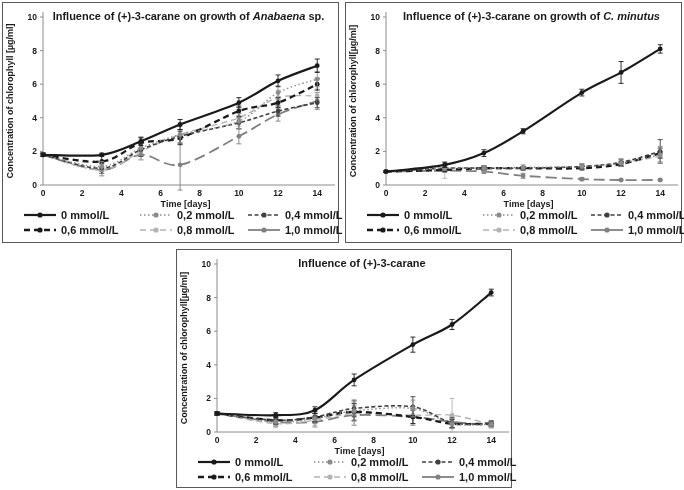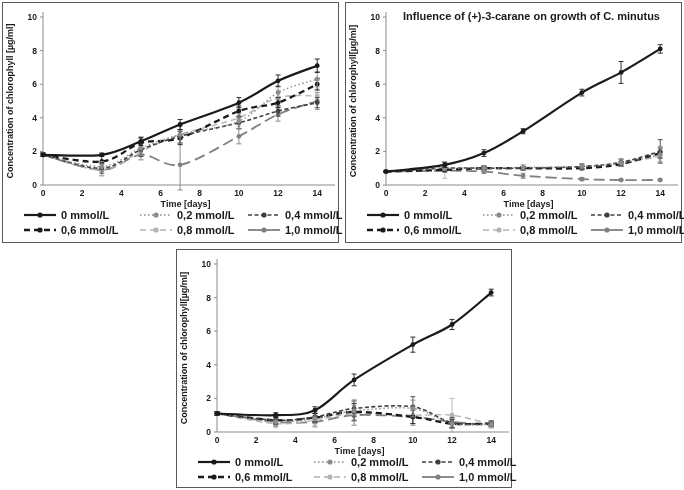--- a/index.html
+++ b/index.html
@@ -28,20 +28,21 @@
   }
   .legend-item{
     display:flex;align-items:center;gap:4px;
     font-size:11px;font-weight:bold;color:#1a1a1a;white-space:nowrap;
   }
 </style>
 </head>
 <body>
 
 <div class="panel" id="panel-0">
+  <div class="chart-title"><span>Influence of (+)-3-carane on growth of </span><span style="font-style: italic;">Anabaena</span><span> sp.</span></div>
   <svg class="chart-svg" width="337" height="206">
       <line x1="40" y1="9" x2="40" y2="182" stroke="#8c8c8c" stroke-width="1"></line>
       <line x1="40" y1="182" x2="332" y2="182" stroke="#8c8c8c" stroke-width="1"></line>
       <line x1="37" y1="182" x2="40" y2="182" stroke="#8c8c8c" stroke-width="1"></line>
       <text x="34" y="185" text-anchor="end" class="tick">0</text>
       <line x1="37" y1="148.4" x2="40" y2="148.4" stroke="#8c8c8c" stroke-width="1"></line>
       <text x="34" y="151.4" text-anchor="end" class="tick">2</text>
       <line x1="37" y1="114.8" x2="40" y2="114.8" stroke="#8c8c8c" stroke-width="1"></line>
       <text x="34" y="117.8" text-anchor="end" class="tick">4</text>
       <line x1="37" y1="81.2" x2="40" y2="81.2" stroke="#8c8c8c" stroke-width="1"></line>
@@ -275,21 +276,21 @@
         <svg width="34" height="10">
           <line x1="1" y1="5" x2="33" y2="5" stroke="#808080" stroke-width="1.8"></line>
           <circle cx="17" cy="5" r="2.6" fill="#808080"></circle>
         </svg>
         <span>1,0 mmol/L</span>
       </div>
     </div>
 </div>
 
 <div class="panel" id="panel-1">
-  <div class="chart-title"><span>Influence of (+)-3-carane on growth of </span><span style="">C. minutus</span></div>
+  <div class="chart-title"><span>Influence of (+)-3-carane on growth of </span><span style="font-style: italic;">C. minutus</span></div>
   <svg class="chart-svg" width="337" height="206">
       <line x1="40" y1="9" x2="40" y2="182" stroke="#8c8c8c" stroke-width="1"></line>
       <line x1="40" y1="182" x2="332" y2="182" stroke="#8c8c8c" stroke-width="1"></line>
       <line x1="37" y1="182" x2="40" y2="182" stroke="#8c8c8c" stroke-width="1"></line>
       <text x="34" y="185" text-anchor="end" class="tick">0</text>
       <line x1="37" y1="148.4" x2="40" y2="148.4" stroke="#8c8c8c" stroke-width="1"></line>
       <text x="34" y="151.4" text-anchor="end" class="tick">2</text>
       <line x1="37" y1="114.8" x2="40" y2="114.8" stroke="#8c8c8c" stroke-width="1"></line>
       <text x="34" y="117.8" text-anchor="end" class="tick">4</text>
       <line x1="37" y1="81.2" x2="40" y2="81.2" stroke="#8c8c8c" stroke-width="1"></line>
@@ -523,20 +524,21 @@
         <svg width="34" height="10">
           <line x1="1" y1="5" x2="33" y2="5" stroke="#808080" stroke-width="1.8"></line>
           <circle cx="17" cy="5" r="2.6" fill="#808080"></circle>
         </svg>
         <span>1,0 mmol/L</span>
       </div>
     </div>
 </div>
 
 <div class="panel" id="panel-2">
+  <div class="chart-title"><span>Influence of (+)-3-carane</span></div>
   <svg class="chart-svg" width="337" height="206">
       <line x1="40" y1="9" x2="40" y2="182" stroke="#8c8c8c" stroke-width="1"></line>
       <line x1="40" y1="182" x2="332" y2="182" stroke="#8c8c8c" stroke-width="1"></line>
       <line x1="37" y1="182" x2="40" y2="182" stroke="#8c8c8c" stroke-width="1"></line>
       <text x="34" y="185" text-anchor="end" class="tick">0</text>
       <line x1="37" y1="148.4" x2="40" y2="148.4" stroke="#8c8c8c" stroke-width="1"></line>
       <text x="34" y="151.4" text-anchor="end" class="tick">2</text>
       <line x1="37" y1="114.8" x2="40" y2="114.8" stroke="#8c8c8c" stroke-width="1"></line>
       <text x="34" y="117.8" text-anchor="end" class="tick">4</text>
       <line x1="37" y1="81.2" x2="40" y2="81.2" stroke="#8c8c8c" stroke-width="1"></line>

